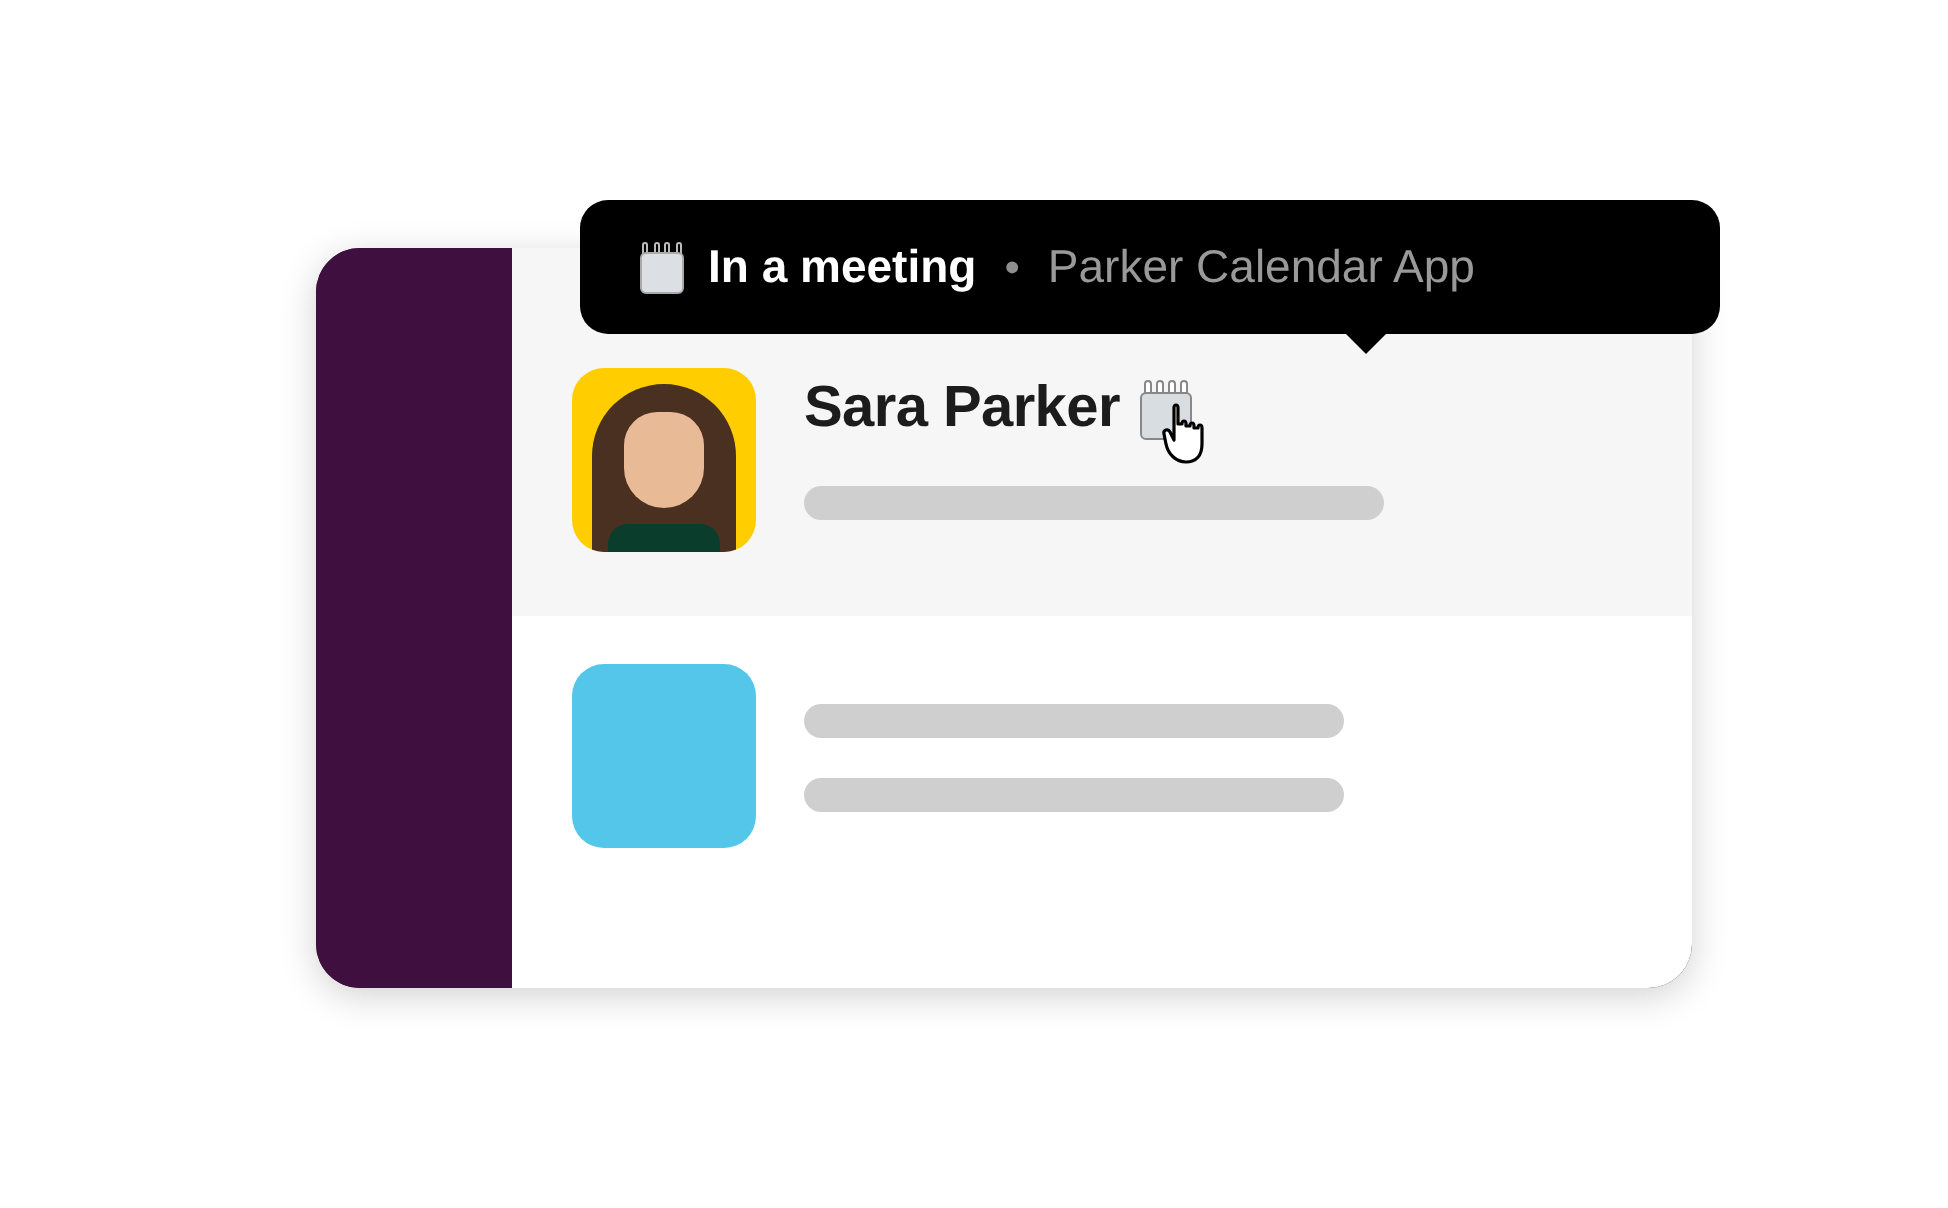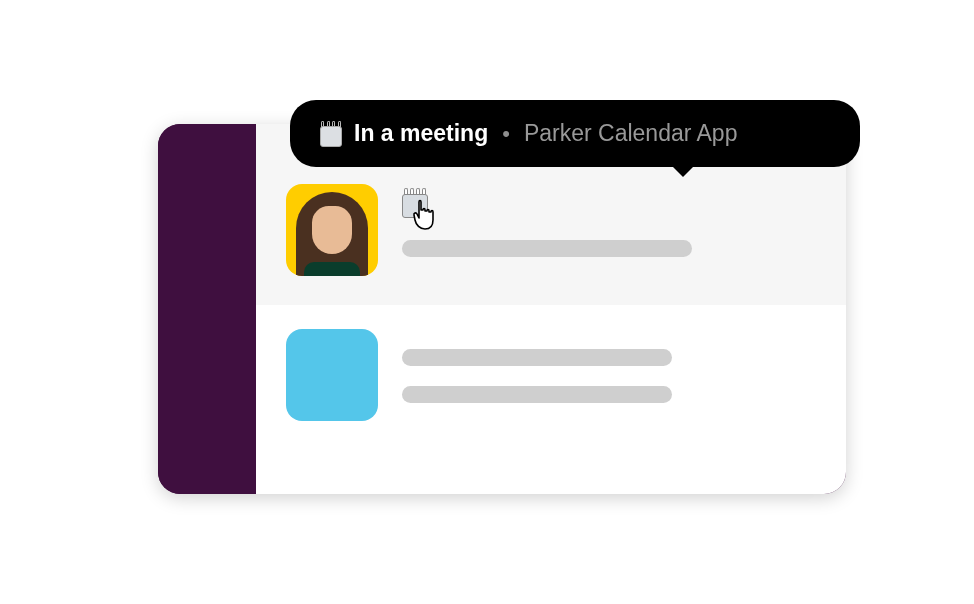--- a/index.html
+++ b/index.html
@@ -167,21 +167,21 @@
     .placeholder.w3 { width: 270px; }
     .row-second .content {
       padding-top: 20px;
     }
     .tooltip {
       position: absolute;
       left: 132px;
       top: -24px;
       width: 570px;
       background: #000000;
-      border-radius: 26px;
+      border-radius: 14px;
       padding: 20px 30px;
       display: flex;
       align-items: center;
       gap: 12px;
       z-index: 10;
     }
     .tooltip::after {
       content: "";
       position: absolute;
       bottom: -10px;
@@ -245,20 +245,21 @@
     <div class="row row-highlight">
       <div class="avatar avatar-yellow">
         <div class="avatar-face">
           <div class="hair"></div>
           <div class="face"></div>
           <div class="shirt"></div>
         </div>
       </div>
       <div class="content">
         <div class="name-line">
+          <span class="name">Sara Parker</span>
           <span class="status-icon">
             <span class="status-icon-spirals">
                 <span></span>
                 <span></span>
                 <span></span>
                 <span></span>
               </span>
             <span class="status-icon-body"></span>
             <svg class="cursor" viewBox="0 0 30 34">
               <path d="M9 4 C9 2 11 2 11 4 L11 12 L13 12 C13 10 15 10 15 12 L15 13 L17 13 C17 11 19 11 19 13 L19 14 L21 14 C21 12 23 12 23 14 L23 22 C23 28 20 31 15 31 C10 31 6 27 5 22 L4 17 C3.5 15 6 14 7 16 L9 20 Z" fill="#ffffff" stroke="#000000" stroke-width="1.6" stroke-linejoin="round"></path>

